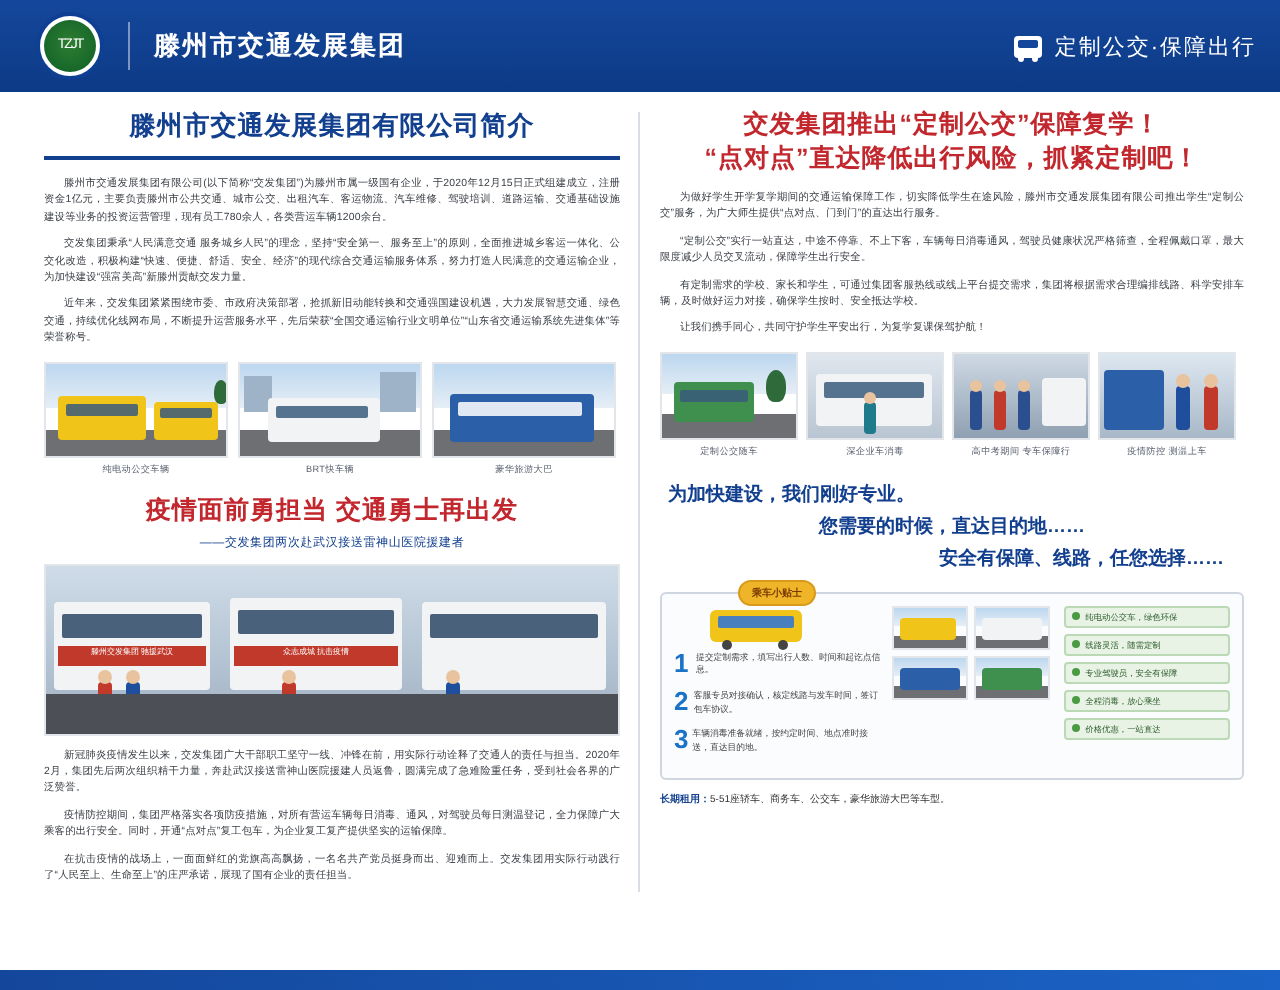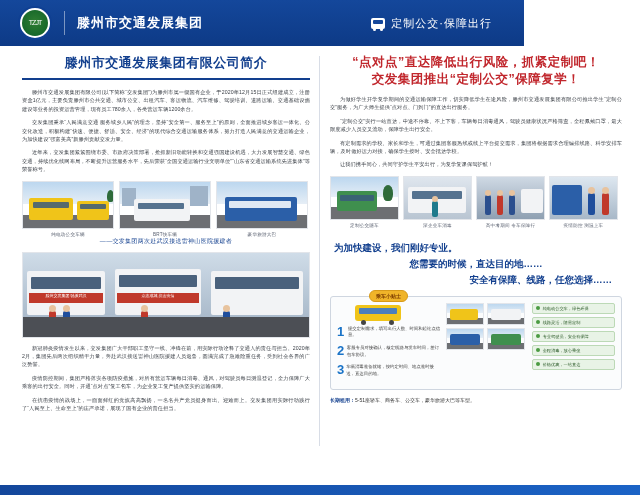--- a/index.html
+++ b/index.html
@@ -6,21 +6,21 @@
   body{
     width:640px;height:495px;
     background:#ffffff;
     font-family:"Liberation Sans", sans-serif;
     overflow:hidden;
   }
   .page{position:relative;width:640px;height:495px;background:#fff;}
 
   
   .header{
-    position:absolute;left:0;top:0;width:524px;height:46px;
+    position:absolute;left:0;top:0;width:640px;height:46px;
     background:linear-gradient(180deg,#14479b 0%, #0d3a86 100%);
     display:flex;align-items:center;
   }
   .logo-circle{
     margin-left:18px;width:34px;height:34px;border-radius:50%;
     background:#ffffff;display:flex;align-items:center;justify-content:center;
     border:2px solid #0f3f92;box-sizing:border-box;
   }
   .logo-inner{
     width:26px;height:26px;border-radius:50%;
@@ -28,21 +28,21 @@
     color:#fff;font-size:7px;line-height:26px;text-align:center;
     letter-spacing:-1px;
   }
   .header-divider{
     width:1px;height:24px;background:rgba(255,255,255,.45);margin:0 12px 0 12px;
   }
   .header-title{
     color:#ffffff;font-size:13px;letter-spacing:1px;font-weight:bold;
   }
   .header-right{
-    margin-left:auto;margin-right:32px;display:flex;align-items:center;
+    margin-left:auto;margin-right:12px;display:flex;align-items:center;
     color:#ffffff;font-size:11px;letter-spacing:1px;
   }
   .bus-ico{
     width:14px;height:11px;border-radius:2px;background:#fff;position:relative;margin-right:6px;
   }
   .bus-ico:before{
     content:"";position:absolute;left:2px;top:2px;width:10px;height:4px;background:#14479b;border-radius:1px;
   }
   .bus-ico:after{
     content:"";position:absolute;left:2px;bottom:-2px;width:3px;height:3px;border-radius:50%;
@@ -219,20 +219,21 @@
           <div class="ph" style="width:92px;height:48px;">
             <div class="sky"></div>
               <div class="road"></div>
             <div class="bus-b" style="left:8px;top:15px;width:72px;height:24px;"></div>
             <div class="win" style="left:12px;top:19px;width:62px;height:7px;background:#dfe8f3;opacity:1;"></div>
           </div>
           <div class="cap">豪华旅游大巴</div>
         </div>
       </div>
 
+      <div class="sec2-title">疫情面前勇担当  交通勇士再出发</div>
       <div class="sec2-sub">——交发集团两次赴武汉接送雷神山医院援建者</div>
 
       <div class="bigphoto">
         <div style="position:absolute;left:0;top:0;width:100%;height:100%;background:linear-gradient(180deg,#cfdce8,#9fb0c2);"></div>
         <div class="bus-w" style="left:4px;top:18px;width:78px;height:44px;"></div>
         <div class="win" style="left:8px;top:24px;width:70px;height:12px;background:#2d4766;"></div>
         <div class="banner-red" style="left:6px;top:40px;width:74px;height:10px;">滕州交发集团 驰援武汉</div>
         <div class="bus-w" style="left:92px;top:16px;width:86px;height:46px;"></div>
         <div class="win" style="left:96px;top:22px;width:78px;height:12px;background:#2d4766;"></div>
         <div class="banner-red" style="left:94px;top:40px;width:82px;height:10px;">众志成城 抗击疫情</div>
@@ -249,22 +250,22 @@
         <div class="ground"></div>
       </div>
 
       <p class="para indent" style="margin-top:6px;">新冠肺炎疫情发生以来，交发集团广大干部职工坚守一线、冲锋在前，用实际行动诠释了交通人的责任与担当。2020年2月，集团先后两次组织精干力量，奔赴武汉接送雷神山医院援建人员返鲁，圆满完成了急难险重任务，受到社会各界的广泛赞誉。</p>
       <p class="para indent">疫情防控期间，集团严格落实各项防疫措施，对所有营运车辆每日消毒、通风，对驾驶员每日测温登记，全力保障广大乘客的出行安全。同时，开通“点对点”复工包车，为企业复工复产提供坚实的运输保障。</p>
       <p class="para indent">在抗击疫情的战场上，一面面鲜红的党旗高高飘扬，一名名共产党员挺身而出、迎难而上。交发集团用实际行动践行了“人民至上、生命至上”的庄严承诺，展现了国有企业的责任担当。</p>
     </div>
 
     <div class="col-right">
       <div class="title-red-wrap">
+        <div class="title-red">交发集团推出“定制公交”保障复学！</div>
         <div class="title-red">“点对点”直达降低出行风险，抓紧定制吧！</div>
-        <div class="title-red">交发集团推出“定制公交”保障复学！</div>
       </div>
 
       <p class="para indent">为做好学生开学复学期间的交通运输保障工作，切实降低学生在途风险，滕州市交通发展集团有限公司推出学生“定制公交”服务，为广大师生提供“点对点、门到门”的直达出行服务。</p>
       <p class="para indent">“定制公交”实行一站直达，中途不停靠、不上下客，车辆每日消毒通风，驾驶员健康状况严格筛查，全程佩戴口罩，最大限度减少人员交叉流动，保障学生出行安全。</p>
       <p class="para indent">有定制需求的学校、家长和学生，可通过集团客服热线或线上平台提交需求，集团将根据需求合理编排线路、科学安排车辆，及时做好运力对接，确保学生按时、安全抵达学校。</p>
       <p class="para indent">让我们携手同心，共同守护学生平安出行，为复学复课保驾护航！</p>
 
       <div class="photos4">
         <div class="ph-col" style="width:69px;">
           <div class="ph" style="width:69px;height:44px;">

